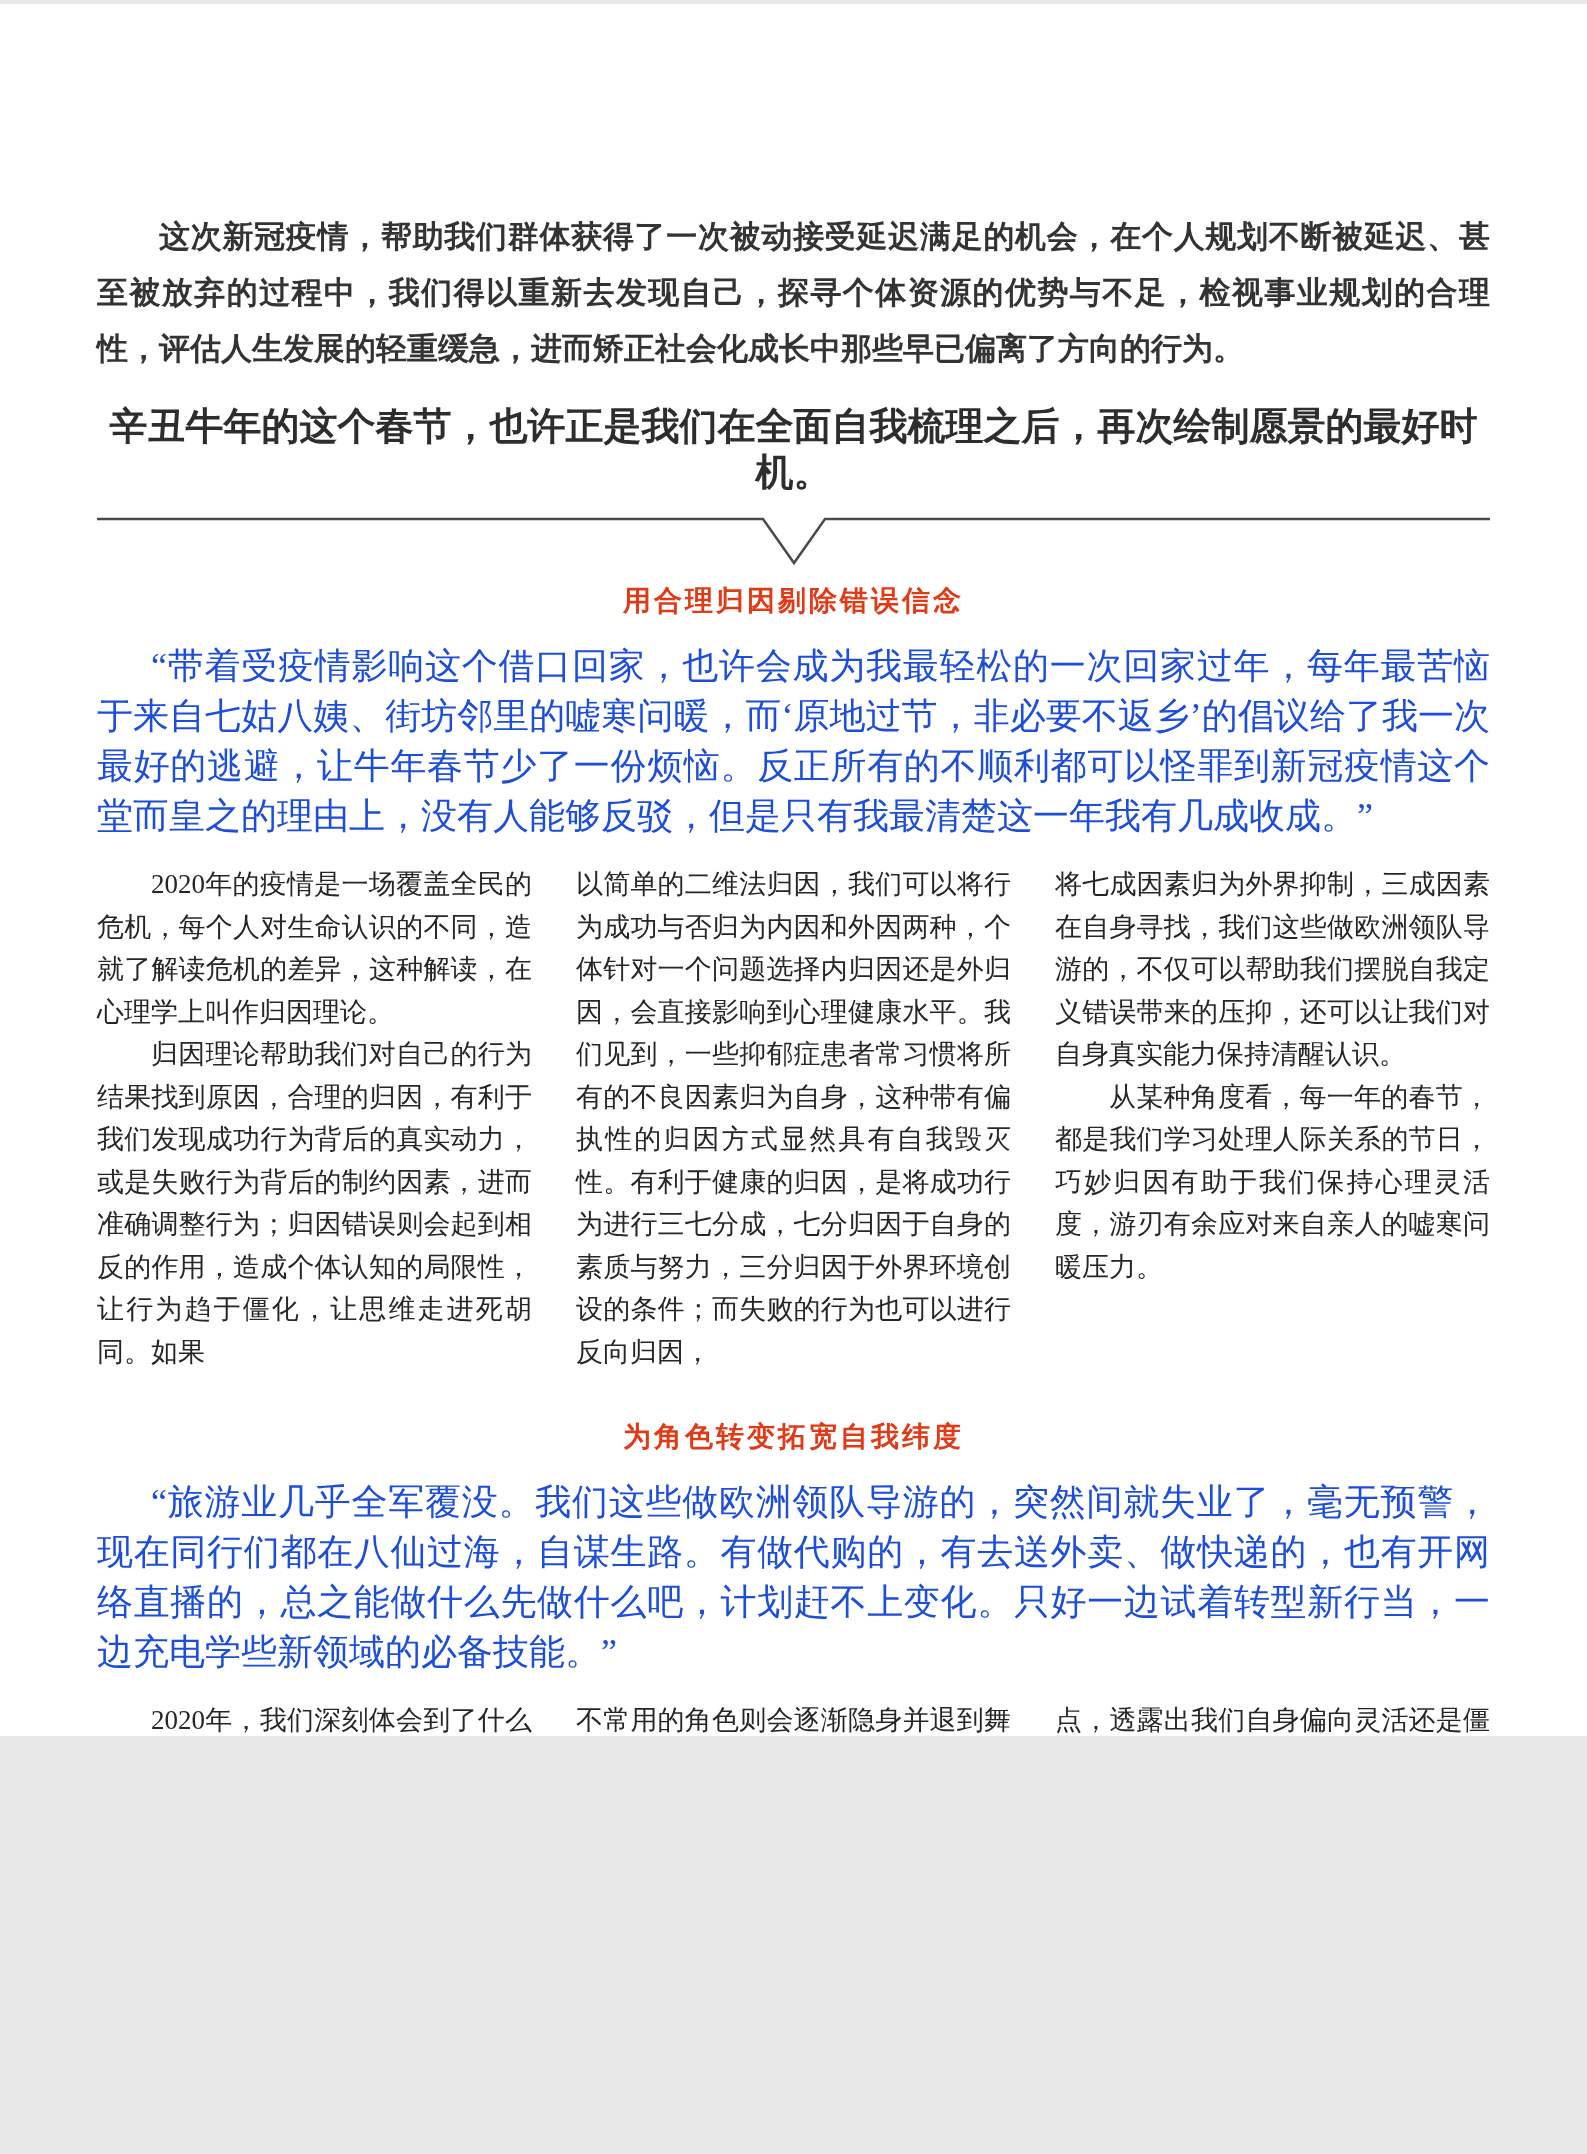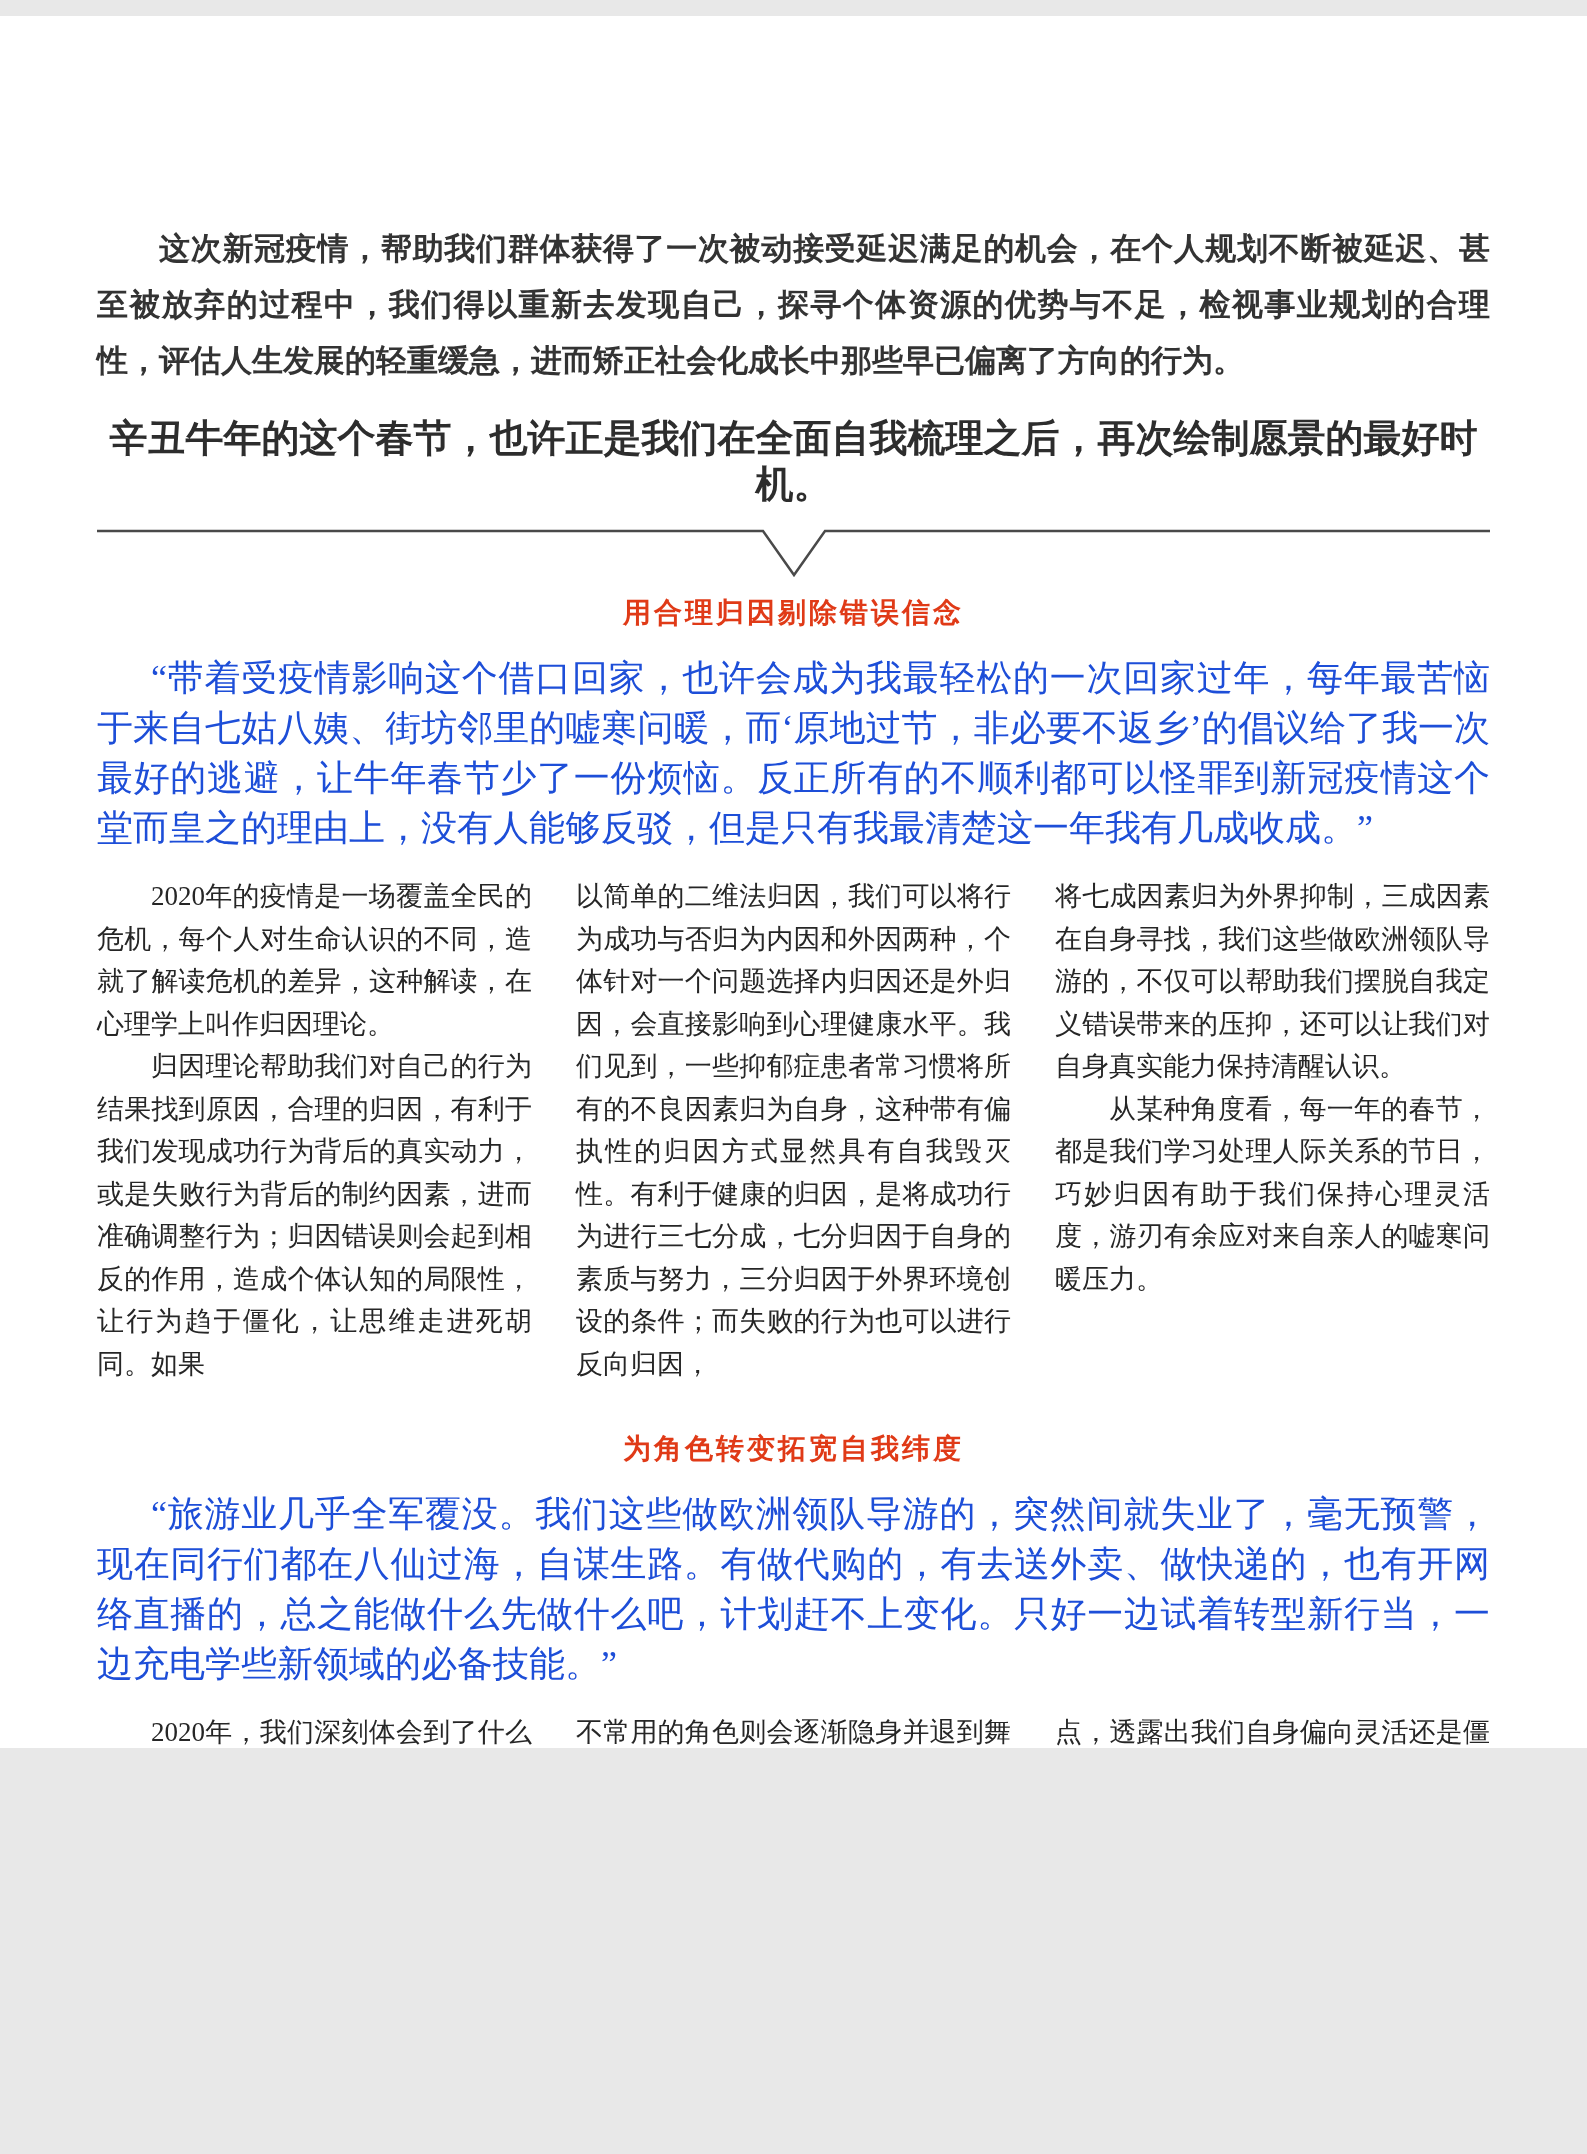--- a/index.html
+++ b/index.html
@@ -1,21 +1,21 @@
 <!DOCTYPE html>
 <html><head>
 <meta charset="utf-8">
 <style>
   html,body { margin:0; padding:0; }
   body { background:#e8e8e8; }
   .page {
     position:relative;
     width:1587px; height:1732px;
     background:#ffffff;
-    margin:16px auto;
+    margin:4px auto;
     overflow:hidden;
     font-family:"Liberation Serif","DejaVu Serif",serif;
   }
   .content { position:absolute; left:97px; right:97px; top:0; }
 
   .intro {
     margin:205px 0 0 0;
     font-family:"Liberation Sans","DejaVu Sans",sans-serif;
     font-weight:600;
     font-size:31px; line-height:56px;

